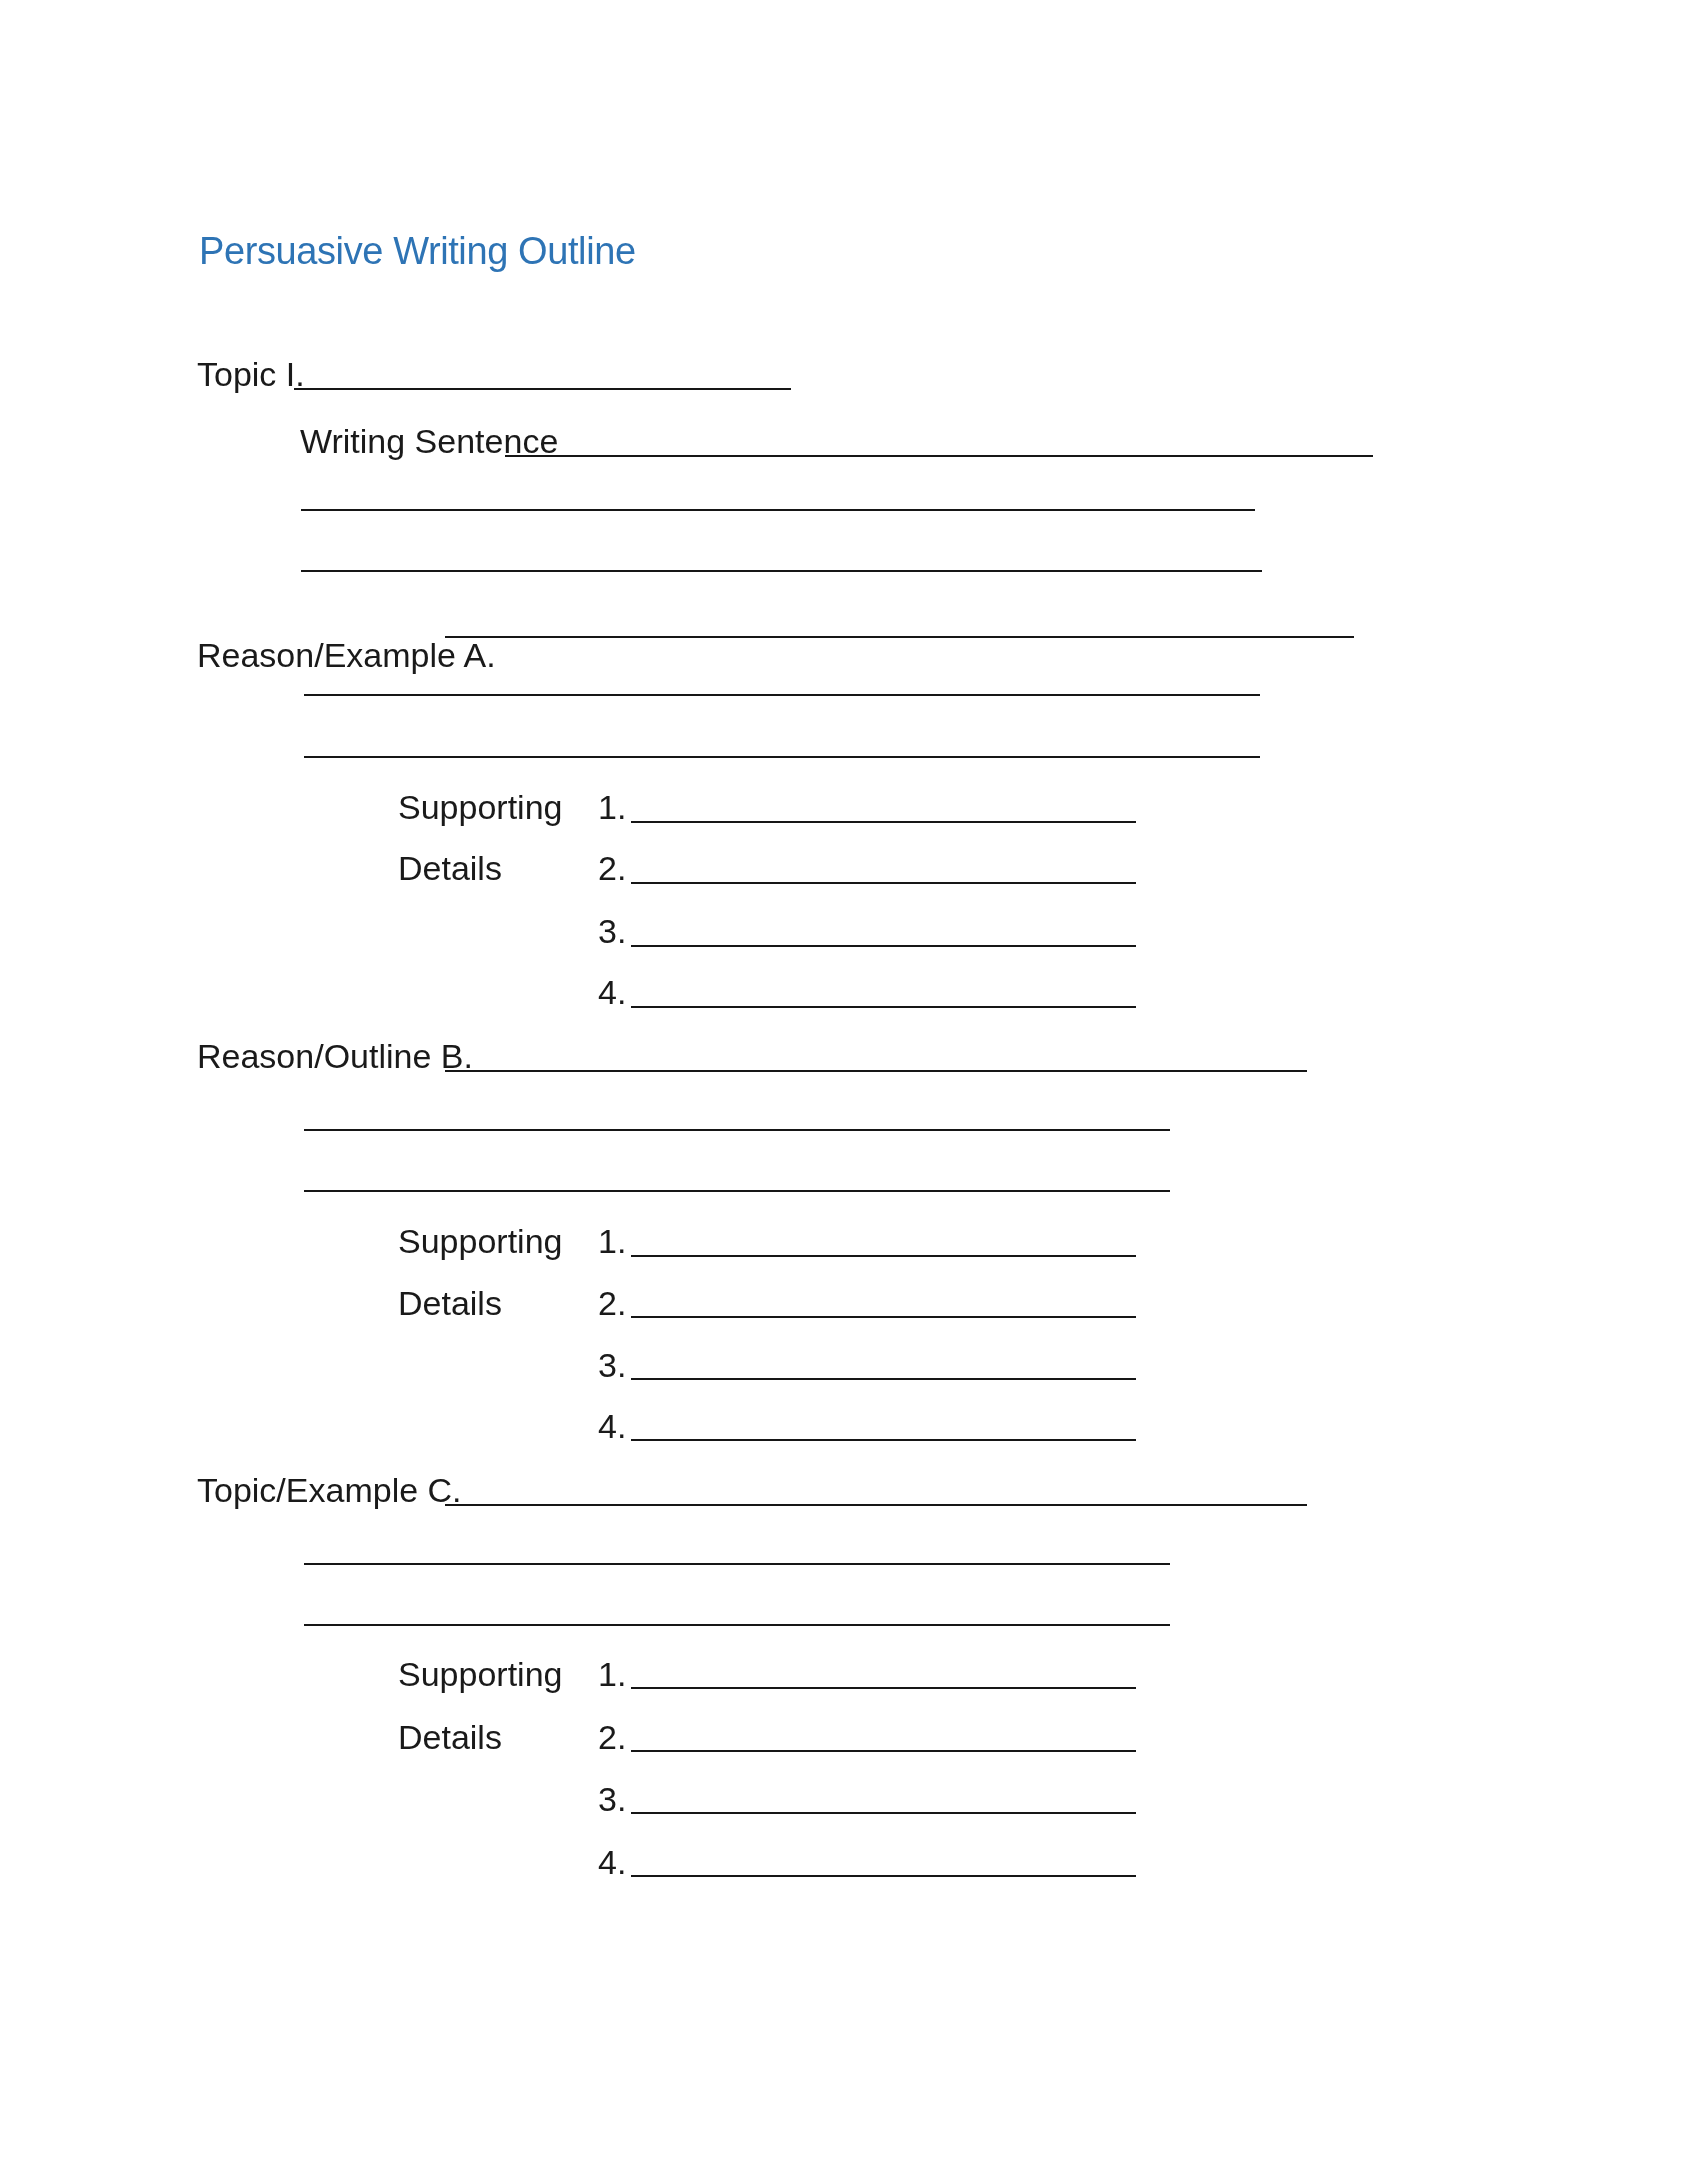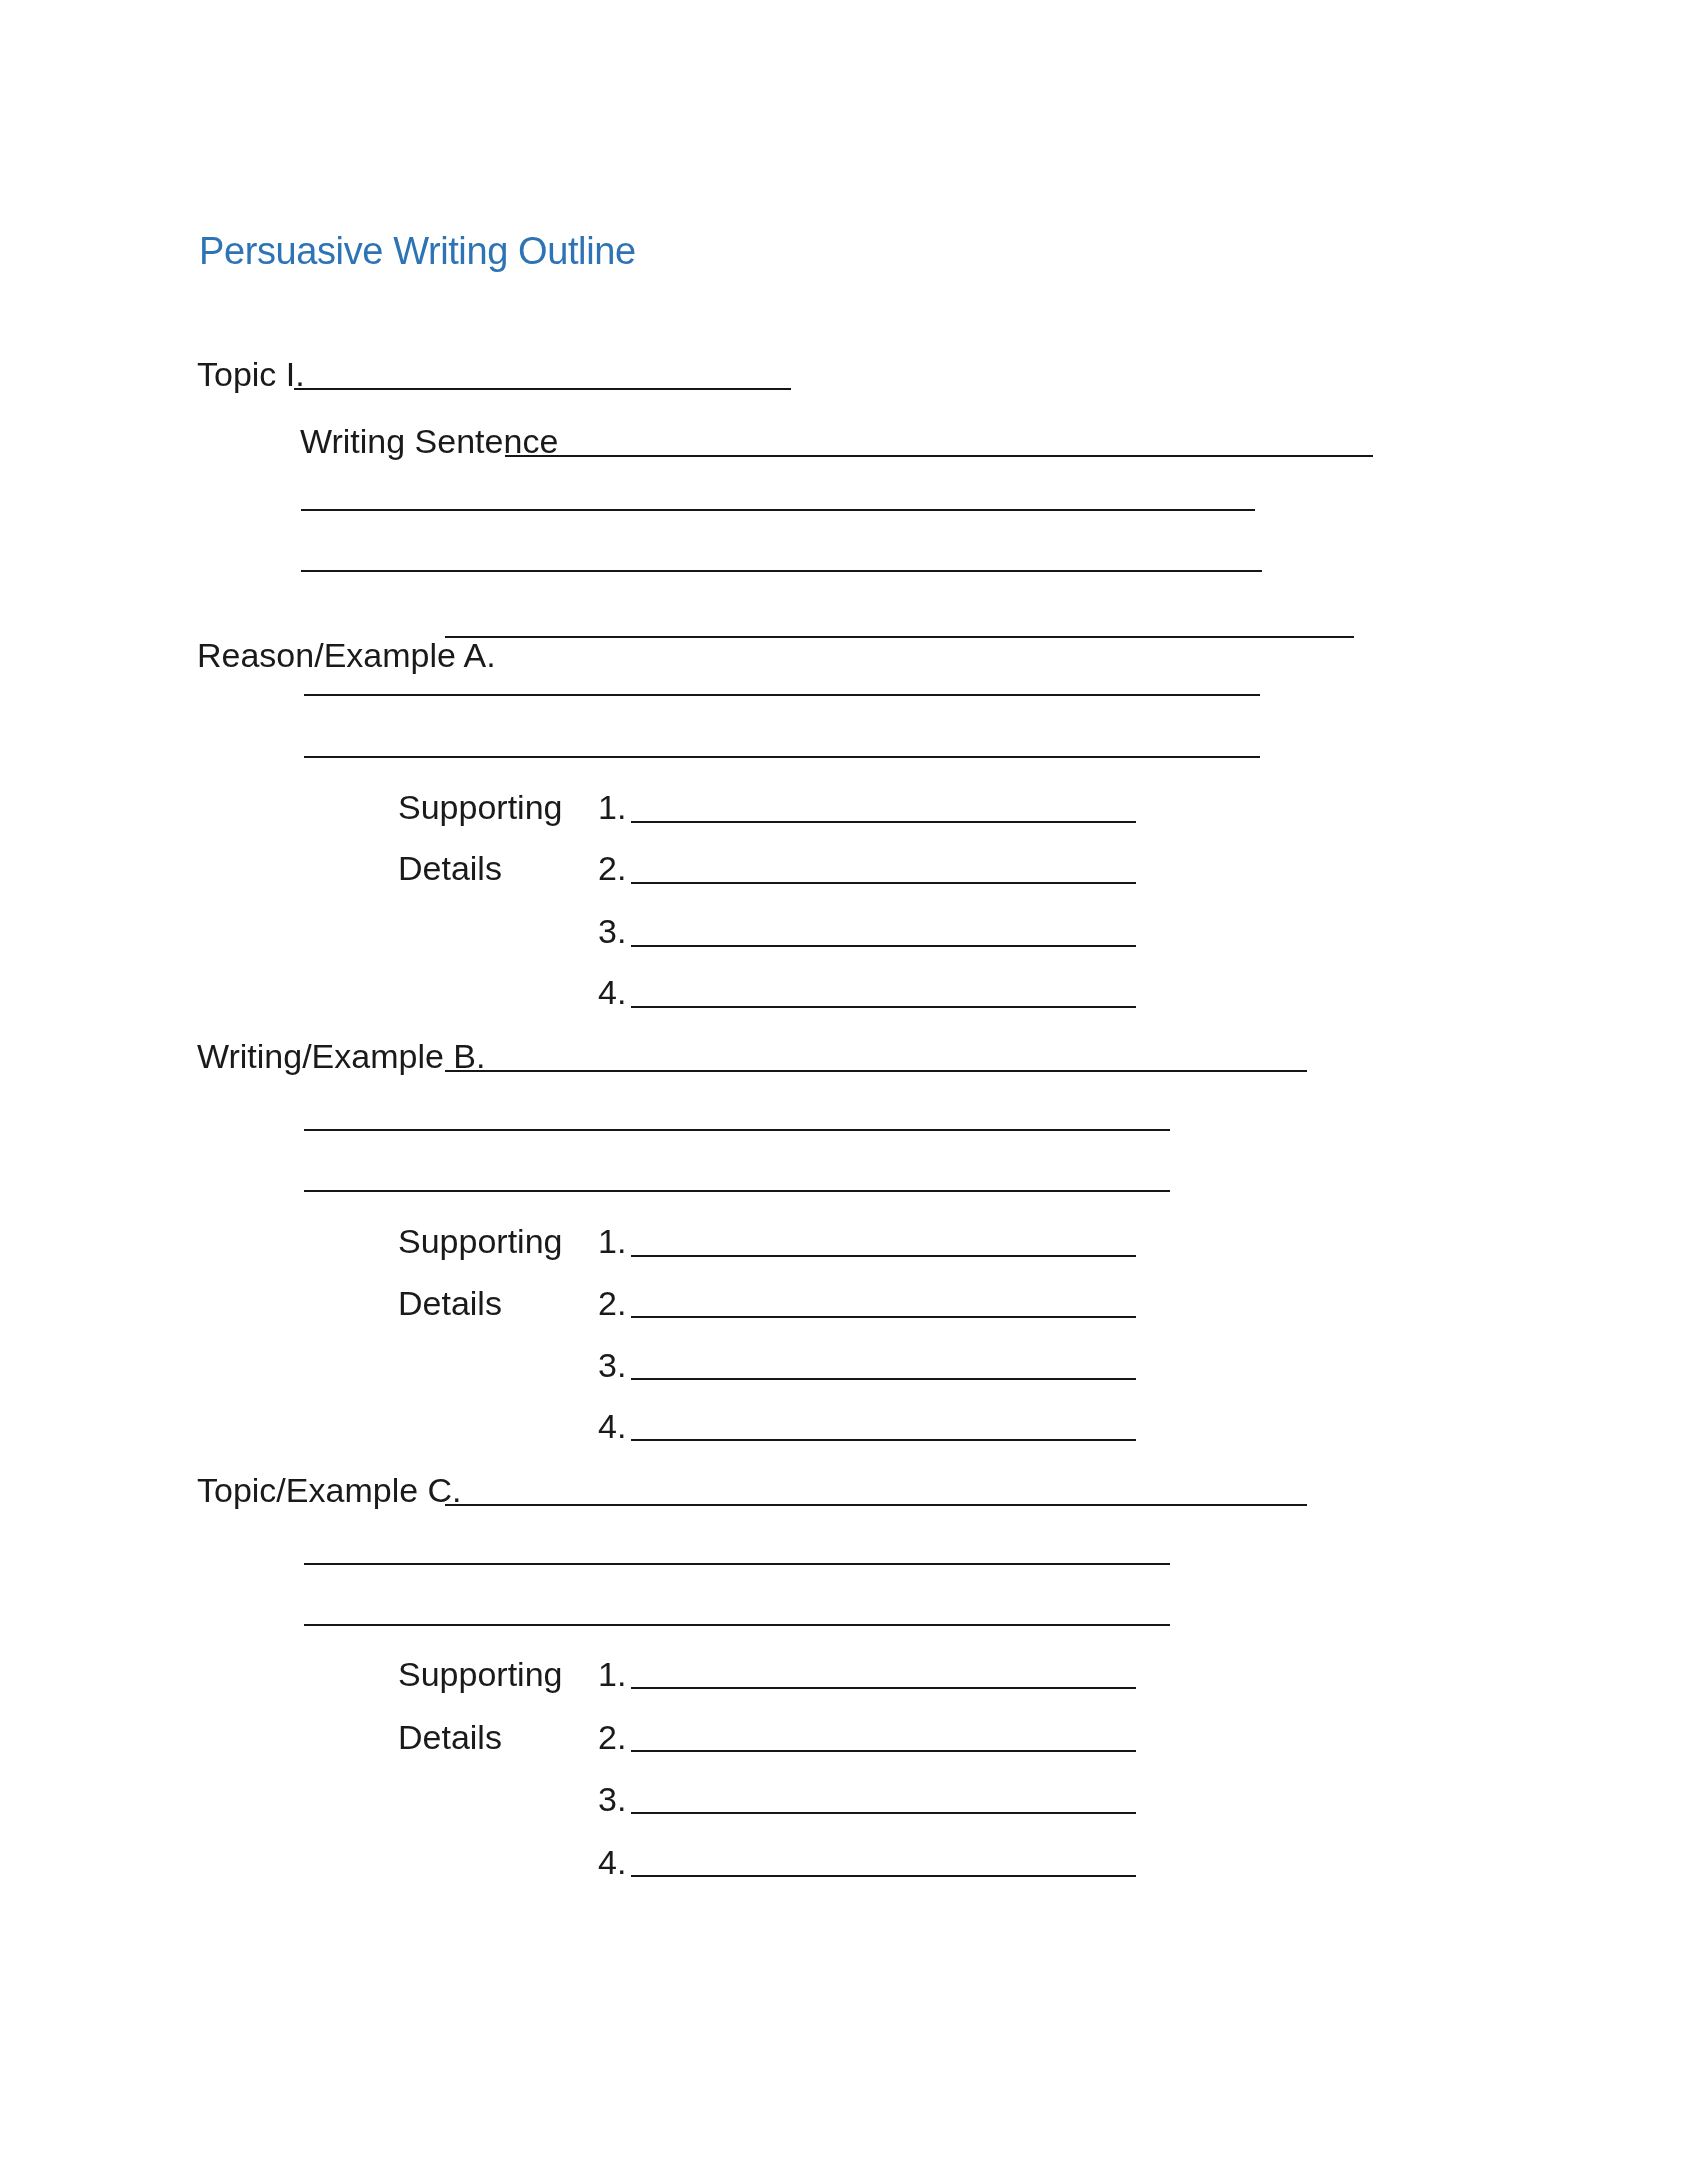--- a/index.html
+++ b/index.html
@@ -65,21 +65,21 @@
 
   <div class="txt" style="left:598px; top:791px;">1.</div>
   <div class="rule" style="left:631px; top:821px; width:505px;"></div>
   <div class="txt" style="left:598px; top:852px;">2.</div>
   <div class="rule" style="left:631px; top:882px; width:505px;"></div>
   <div class="txt" style="left:598px; top:915px;">3.</div>
   <div class="rule" style="left:631px; top:945px; width:505px;"></div>
   <div class="txt" style="left:598px; top:976px;">4.</div>
   <div class="rule" style="left:631px; top:1006px; width:505px;"></div>
 
-  <div class="txt" style="left:197px; top:1040px;">Writing/Example B.</div>
+  <div class="txt" style="left:197px; top:1040px;">Reason/Outline B.</div>
   <div class="rule" style="left:445px; top:1070px; width:862px;"></div>
   <div class="rule" style="left:304px; top:1129px; width:866px;"></div>
   <div class="rule" style="left:304px; top:1190px; width:866px;"></div>
 
   <div class="txt" style="left:398px; top:1225px;">Supporting</div>
   <div class="txt" style="left:398px; top:1287px;">Details</div>
 
   <div class="txt" style="left:598px; top:1225px;">1.</div>
   <div class="rule" style="left:631px; top:1255px; width:505px;"></div>
   <div class="txt" style="left:598px; top:1287px;">2.</div>

